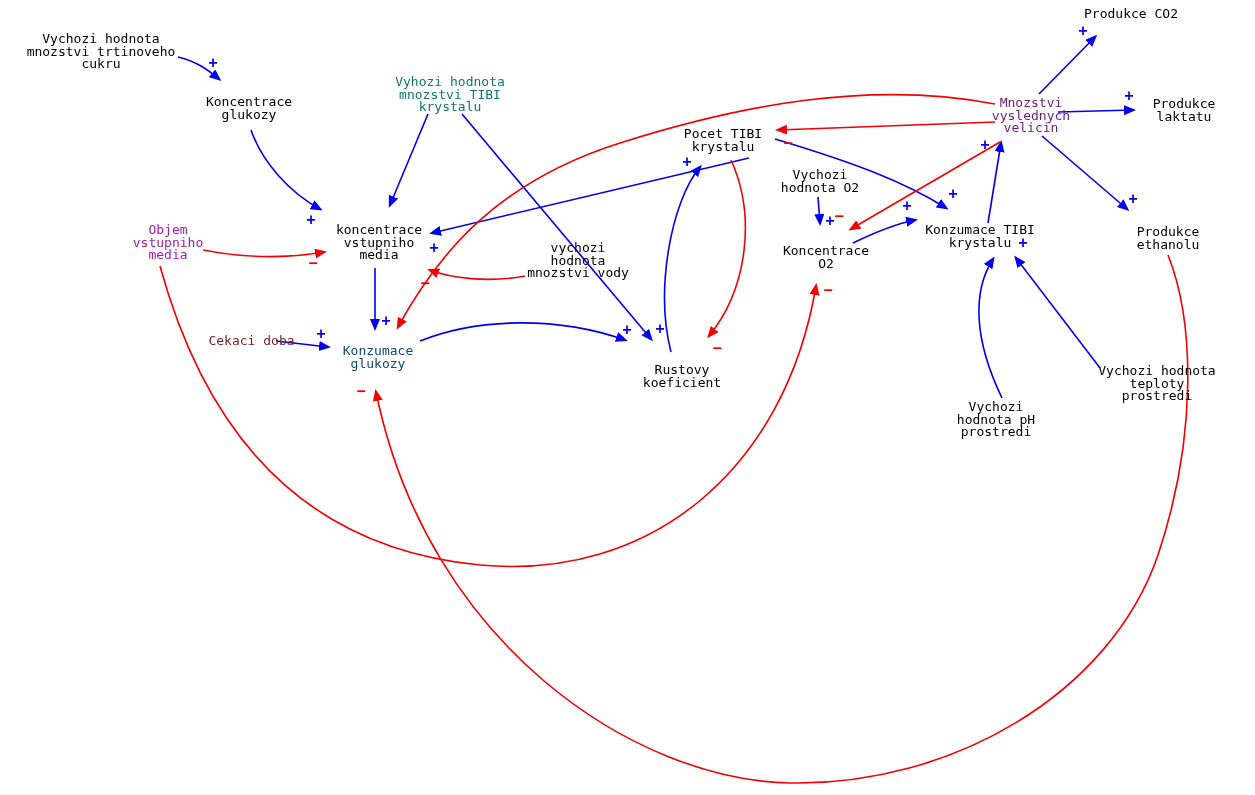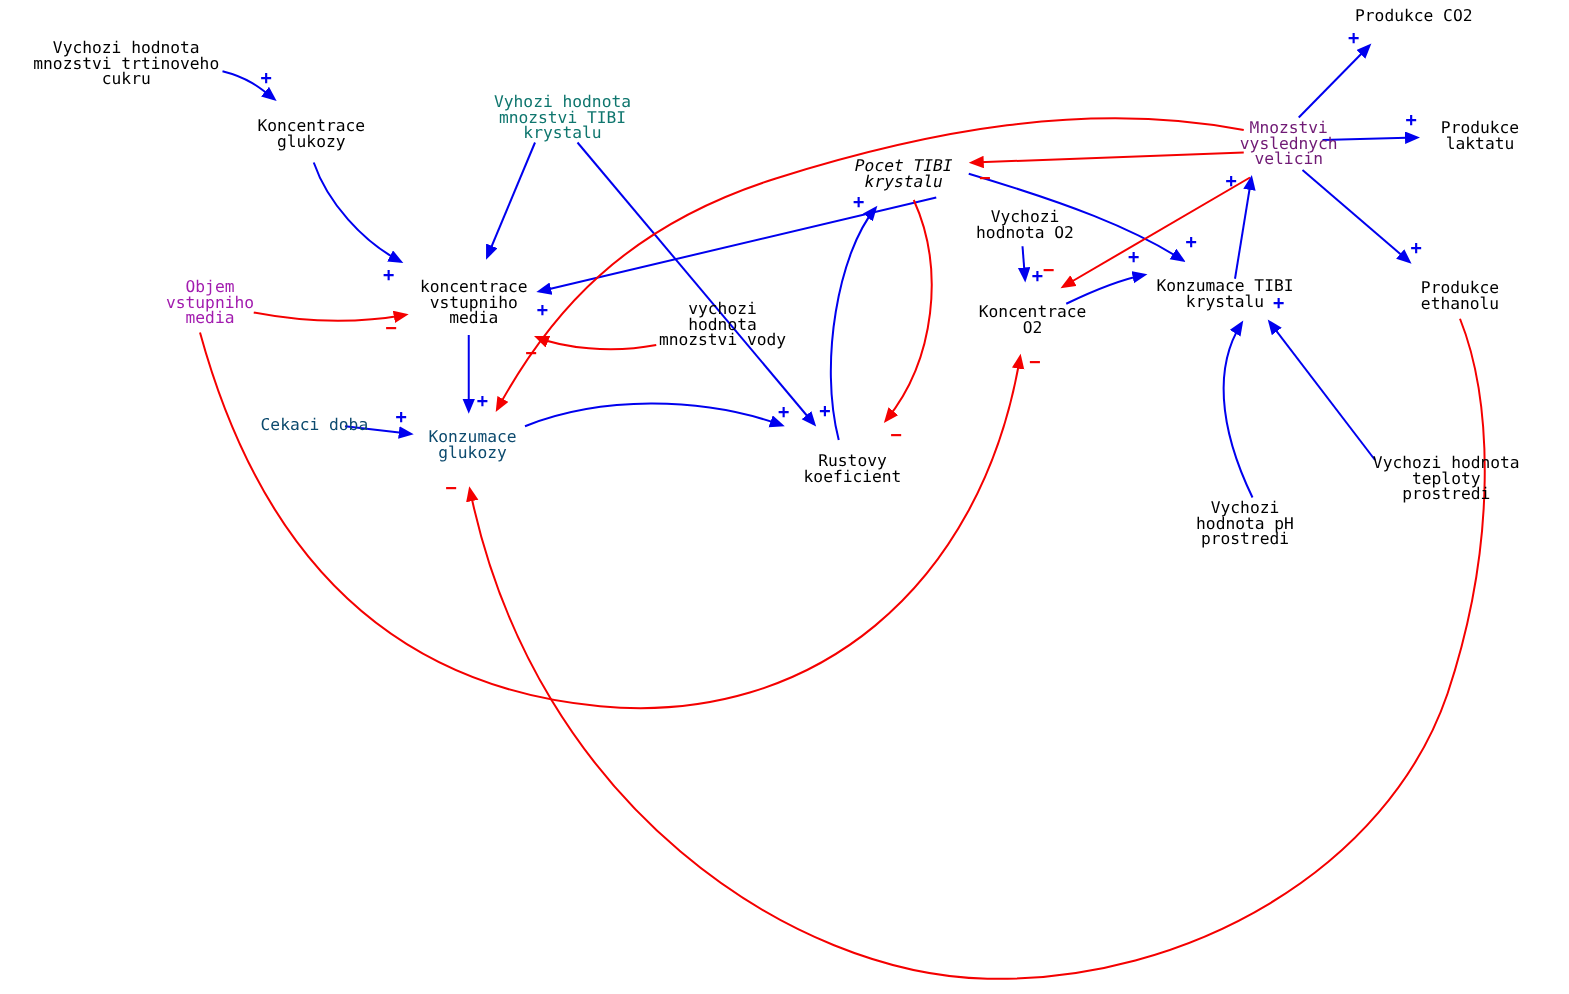--- a/index.html
+++ b/index.html
@@ -81,26 +81,26 @@
 krystalu</div>
       <div class="node" style="left: 168px; top: 243px; color: #a21caf;">Objem
 vstupniho
 media</div>
       <div class="node" style="left: 379px; top: 243px; color: rgb(0, 0, 0);">koncentrace
 vstupniho
 media</div>
       <div class="node" style="left: 578px; top: 261px; color: rgb(0, 0, 0);">vychozi
 hodnota
 mnozstvi vody</div>
-      <div class="node" style="left: 229px; top: 341px; color: #0c4a6e; padding-left: 45px;">Cekaci doba</div>
+      <div class="node" style="left: 229px; top: 341px; color: #7f1d1d; padding-left: 45px;">Cekaci doba</div>
       <div class="node" style="left: 378px; top: 357px; color: #0c4a6e;">Konzumace
 glukozy</div>
       <div class="node" style="left: 682px; top: 376px; color: rgb(0, 0, 0);">Rustovy
 koeficient</div>
-      <div class="node" style="left: 723px; top: 140px; color: rgb(0, 0, 0); font-style: italic;">Pocet TIBI
+      <div class="node" style="left: 723px; top: 140px; color: rgb(0, 0, 0);">Pocet TIBI
 krystalu</div>
       <div class="node" style="left: 820px; top: 181px; color: rgb(0, 0, 0);">Vychozi
 hodnota O2</div>
       <div class="node" style="left: 826px; top: 257px; color: rgb(0, 0, 0);">Koncentrace
 O2</div>
       <div class="node" style="left: 980px; top: 236px; color: rgb(0, 0, 0);">Konzumace TIBI
 krystalu</div>
       <div class="node" style="left: 1011px; top: 116px; color: #701a75; margin-left: 20px;">Mnozstvi
 vyslednych
 velicin</div>

